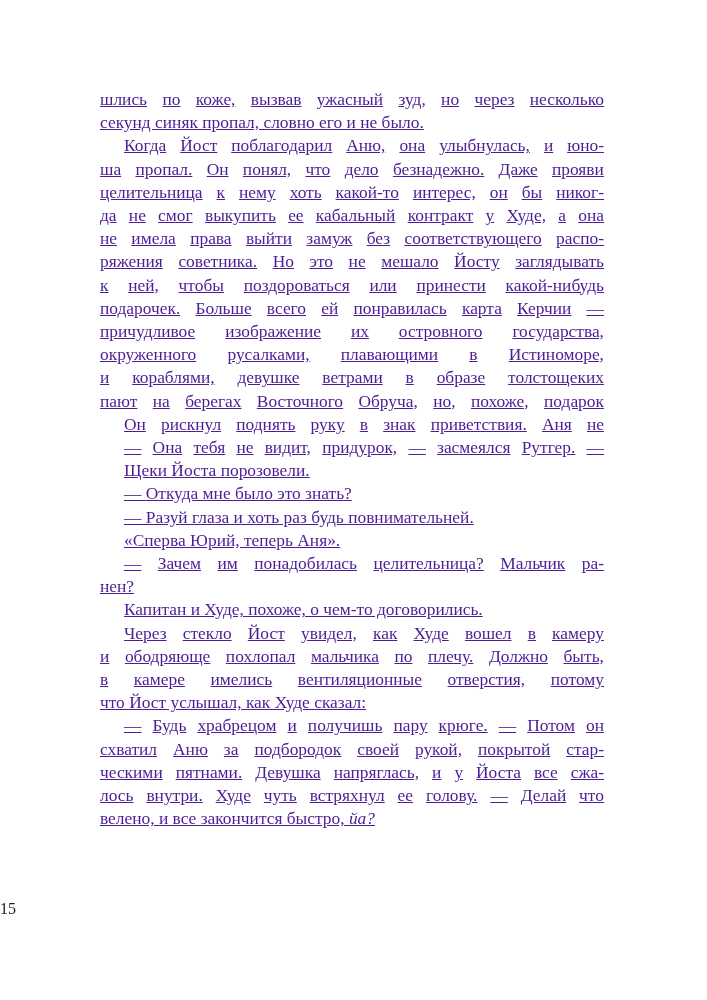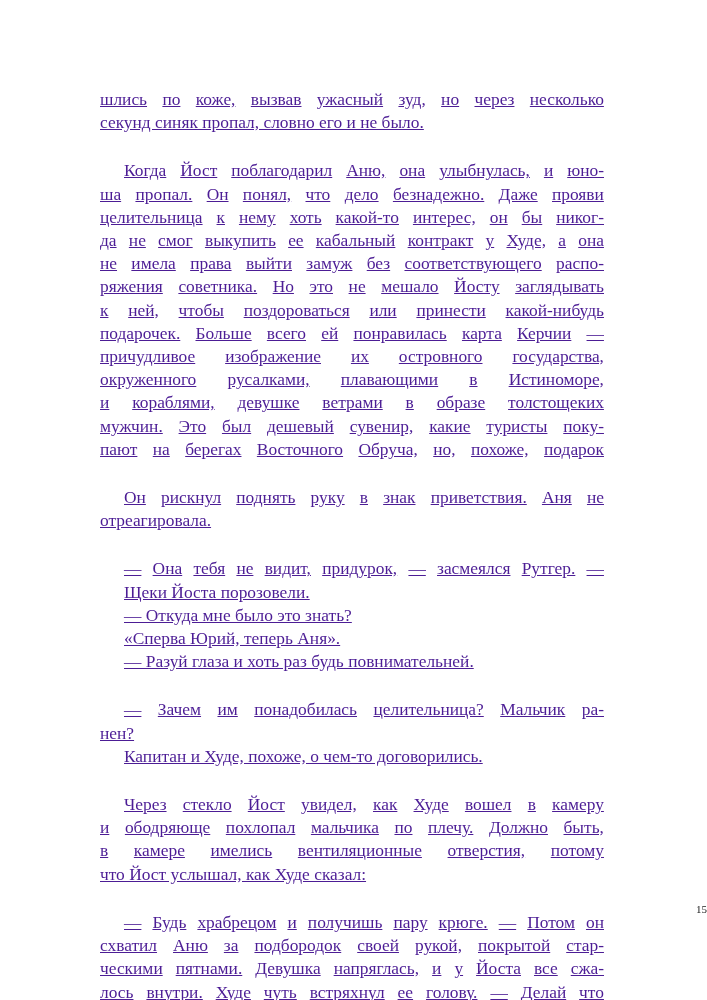--- a/index.html
+++ b/index.html
@@ -51,21 +51,20 @@
   }
 
   
   .line.just {
     display: flex;
     justify-content: space-between;
     white-space: normal;
   }
   .line.just.ind {
     padding-left: 24px;
-    margin-top: 25px;
   }
   .line.just > span {
     white-space: pre;
   }
 
   
   .line.last {
     display: block;
   }
   .line.last.ind {
@@ -74,23 +73,23 @@
 
   .ital {
     font-style: italic;
   }
 
   #page-number {
     position: absolute;
     left: 0;
     right: 0;
     top: 899px;
-    text-align: right;
+    text-align: left;
     color: #1b1b1b;
-    font-size: 11px;
+    font-size: 16px;
     line-height: 20px;
     font-family: "Liberation Serif", "DejaVu Serif", serif;
   }
 </style>
 </head>
 <body>
 
 <div id="page">
 
   <div id="text-block">
@@ -210,30 +209,20 @@
         <span class="line just">
           <span>и</span>
           <span>кораблями,</span>
           <span>девушке</span>
           <span>ветрами</span>
           <span>в</span>
           <span>образе</span>
           <span>толстощеких</span>
         </span>
         <span class="line just">
-          <span>мужчин.</span>
-          <span>Это</span>
-          <span>был</span>
-          <span>дешевый</span>
-          <span>сувенир,</span>
-          <span>какие</span>
-          <span>туристы</span>
-          <span>поку-</span>
-        </span>
-        <span class="line just">
           <span>пают</span>
           <span>на</span>
           <span>берегах</span>
           <span>Восточного</span>
           <span>Обруча,</span>
           <span>но,</span>
           <span>похоже,</span>
           <span>подарок</span>
         </span>
       </p>
@@ -242,21 +231,20 @@
           <span>Он</span>
           <span>рискнул</span>
           <span>поднять</span>
           <span>руку</span>
           <span>в</span>
           <span>знак</span>
           <span>приветствия.</span>
           <span>Аня</span>
           <span>не</span>
         </span>
-        <span class="line last">отреагировала.</span>
       </p>
       <p class="para">
         <span class="line just ind">
           <span>—</span>
           <span>Она</span>
           <span>тебя</span>
           <span>не</span>
           <span>видит,</span>
           <span>придурок,</span>
           <span>—</span>
@@ -265,24 +253,24 @@
           <span>—</span>
         </span>
       </p>
       <p class="para">
         <span class="line last ind">Щеки Йоста порозовели.</span>
       </p>
       <p class="para">
         <span class="line last ind">— Откуда мне было это знать?</span>
       </p>
       <p class="para">
+        <span class="line last ind">— Разуй глаза и хоть раз будь повнимательней.</span>
+      </p>
+      <p class="para">
         <span class="line last ind">«Сперва Юрий, теперь Аня».</span>
-      </p>
-      <p class="para">
-        <span class="line last ind">— Разуй глаза и хоть раз будь повнимательней.</span>
       </p>
       <p class="para">
         <span class="line just ind">
           <span>—</span>
           <span>Зачем</span>
           <span>им</span>
           <span>понадобилась</span>
           <span>целительница?</span>
           <span>Мальчик</span>
           <span>ра-</span>

